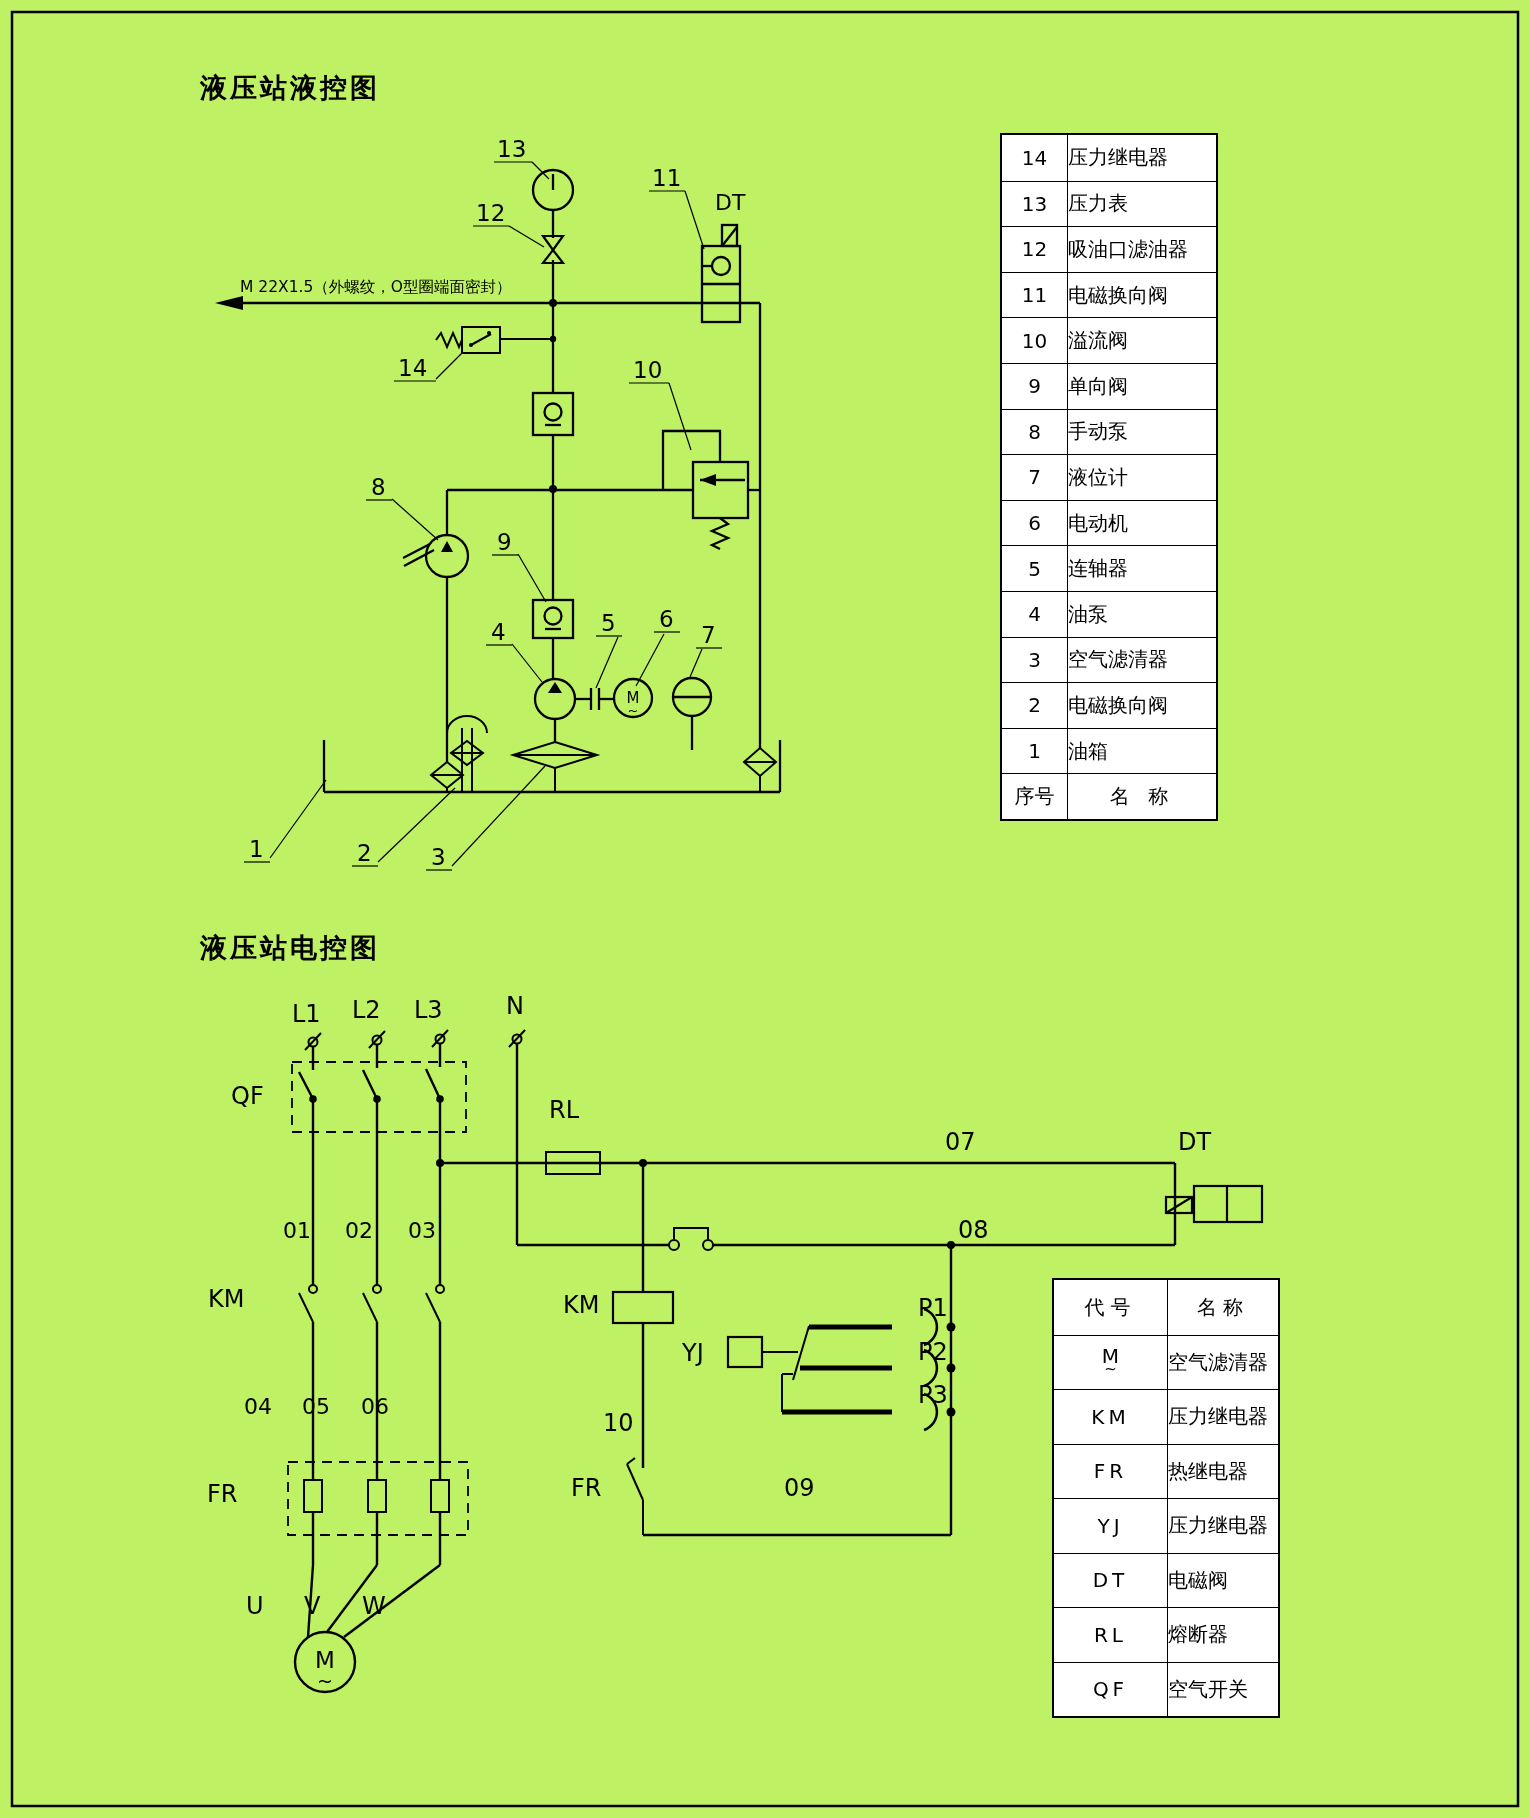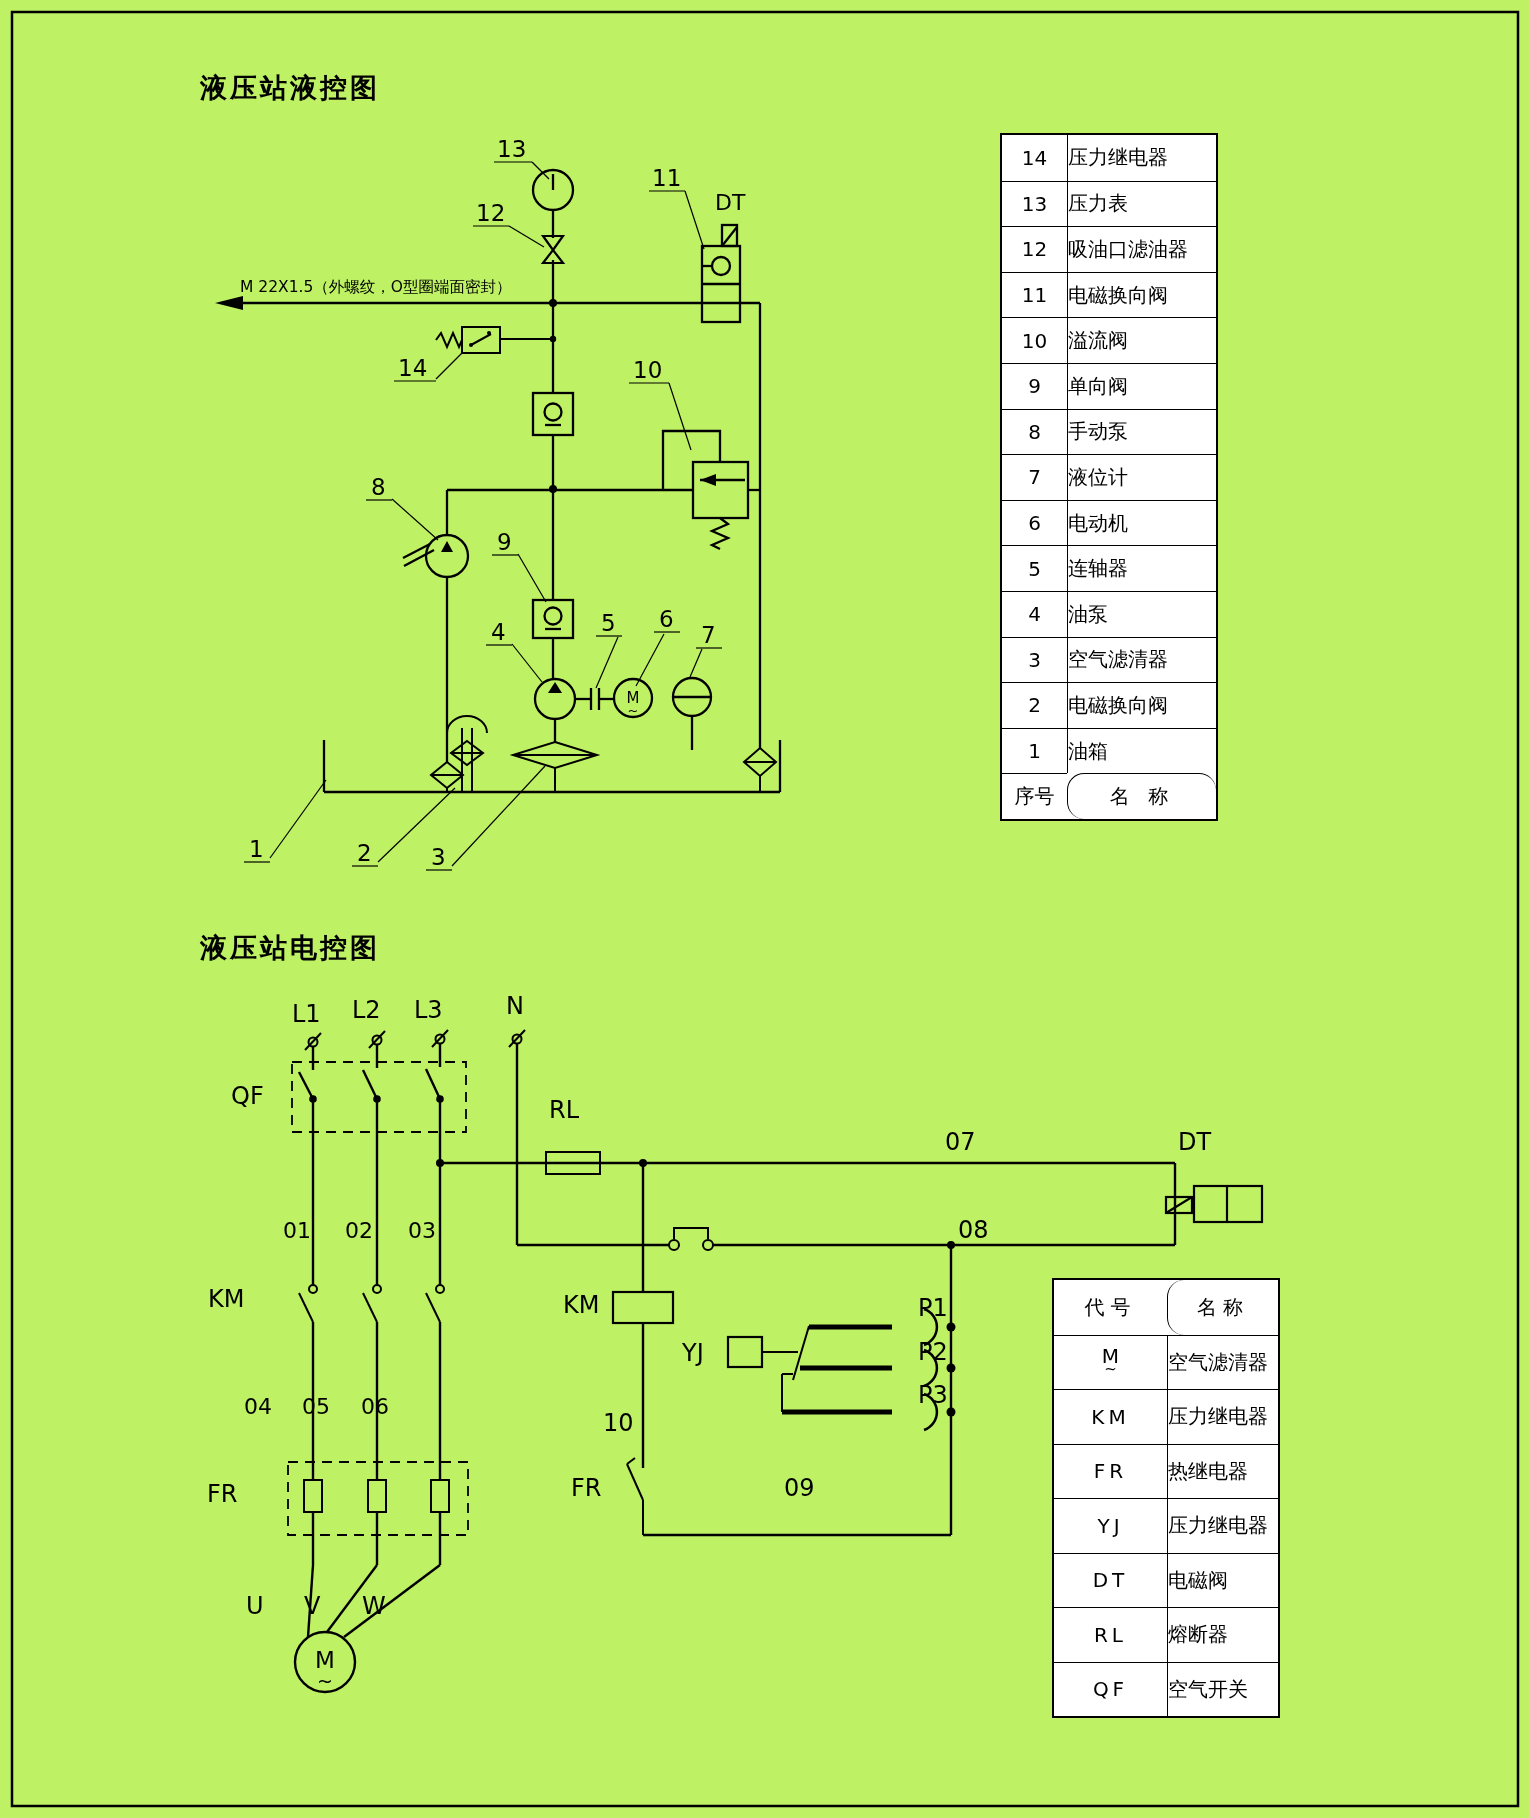--- a/index.html
+++ b/index.html
@@ -7,21 +7,21 @@
         font-family:"DejaVu Sans",sans-serif;color:#000;}
   svg{position:absolute;left:0;top:0;}
   svg text{font-family:"DejaVu Sans",sans-serif;fill:#000;}
   .tbl{position:absolute;display:grid;border:2px solid #000;background:#fff;box-sizing:border-box;}
   .tbl .cell{border-top:1.6px solid #000;border-left:1.6px solid #000;display:flex;align-items:center;
              font-size:20px;box-sizing:border-box;}
   .tbl .cell.first-row{border-top:none;}
   .tbl .cell.first-col{border-left:none;}
   .cell.num{justify-content:center;}
   .cell.name{}
-  .cell.hdr{justify-content:center;letter-spacing:6px;border-radius:17px;}
+  .cell.hdr{justify-content:center;letter-spacing:6px;}
   .sym-stack{display:flex;flex-direction:column;align-items:center;line-height:0.75;}
   .sym-stack .sub{font-size:15px;}
   .code{letter-spacing:4px;}
 </style>
 </head>
 <body>
 
 <div id="page">
 
 <svg width="1530" height="1818" viewBox="0 0 1530 1818">

